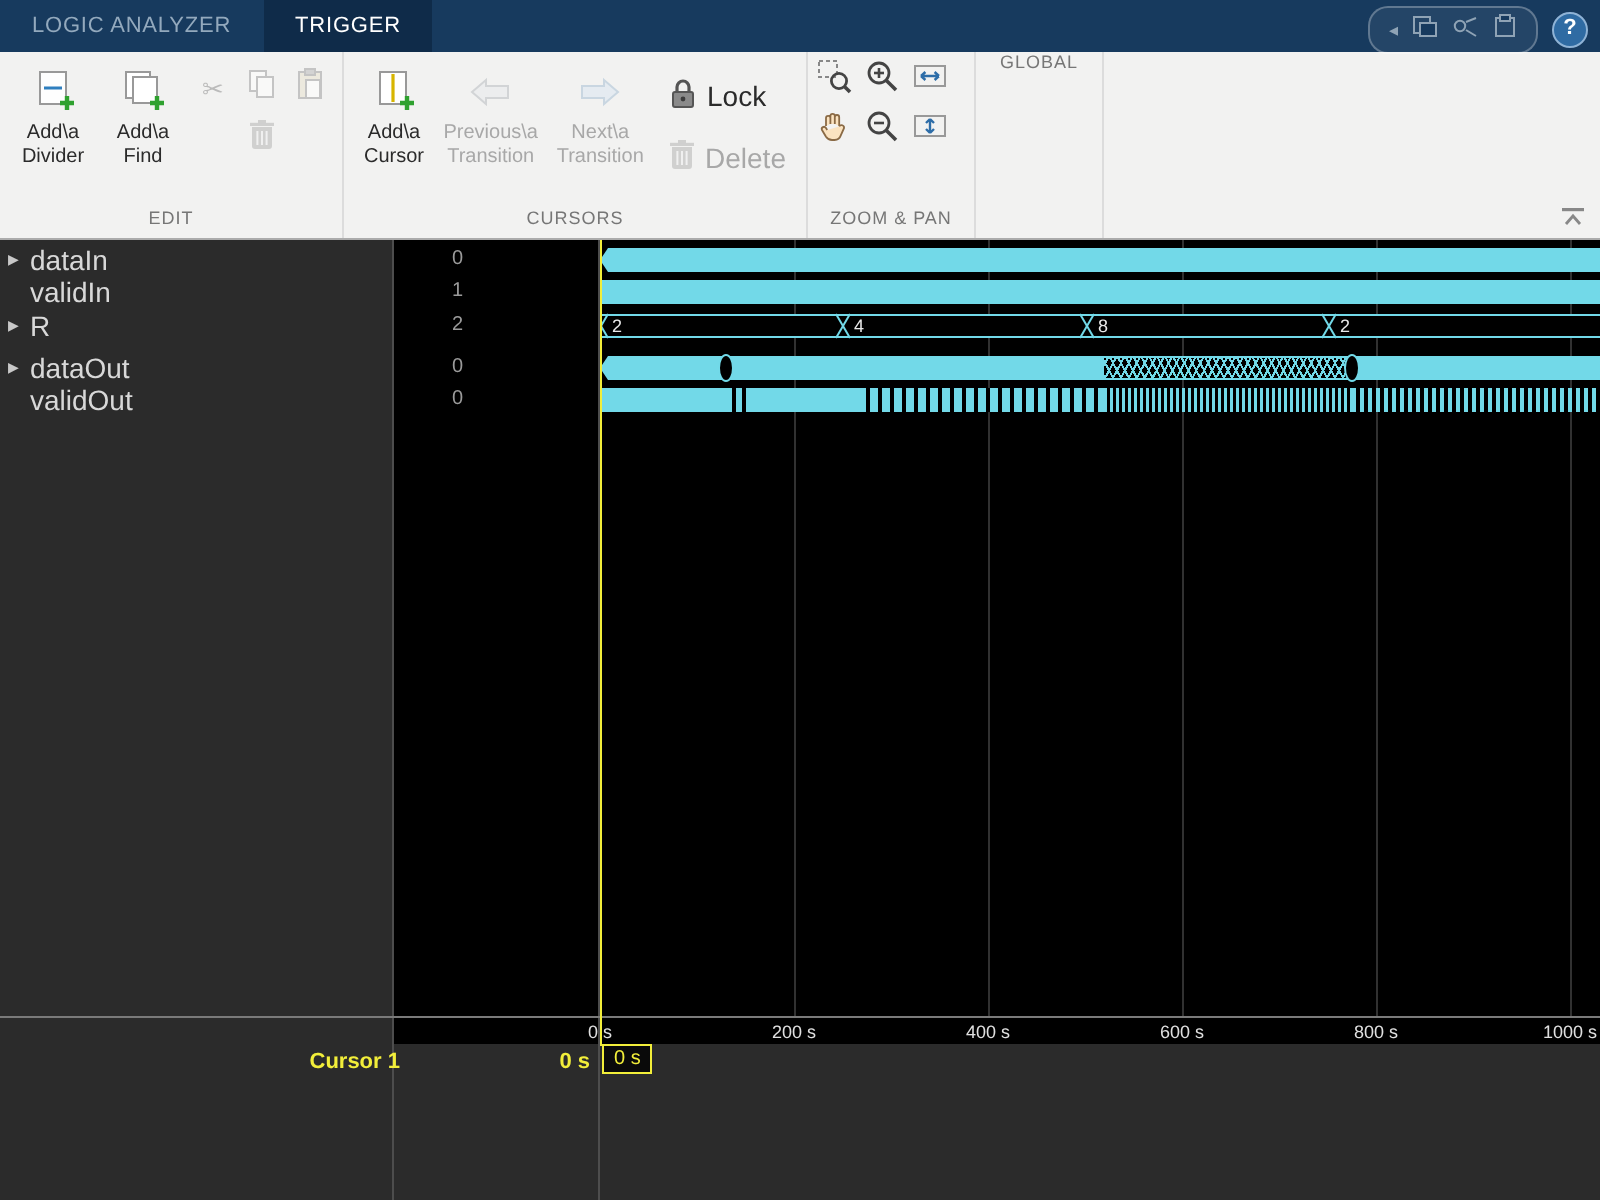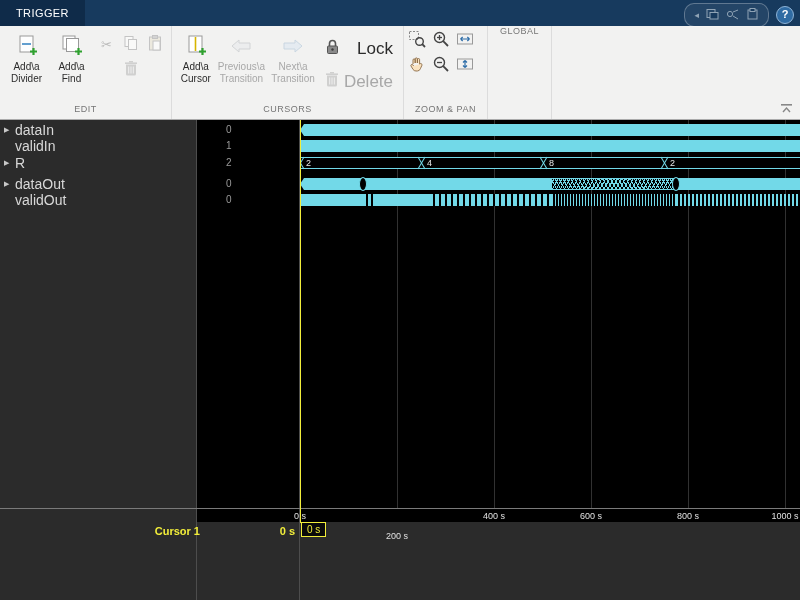--- a/index.html
+++ b/index.html
@@ -37,22 +37,22 @@
   .iconbox { height:26px; display:flex; align-items:center; justify-content:center; }
   .blabel { font-size:10px; line-height:12px; color:#2b2b2b; text-align:center; margin-top:2px; }
   .blabel span { display:block; }
   .disabled .blabel { color:#a8a8a8; }
   .disabled svg, .disabled .glyph { opacity:.55; }
   .smallcol { display:flex; flex-direction:column; gap:6px; padding:6px 3px 0 3px; }
   .smallrow { display:flex; gap:5px; justify-content:center; align-items:center; }
   .minibtn { width:19px; height:19px; display:flex; align-items:center;
              justify-content:center; border-radius:2px; }
   .glyph { font-size:13px; color:#8f8f8f; line-height:13px; }
-  .hbtn { display:flex; align-items:center; gap:5px; font-size:17px; color:#2b2b2b;
-          padding:1px 3px;justify-content:space-between; }
+  .hbtn { display:flex; align-items:center; gap:5px; font-size:14px; color:#2b2b2b;
+          padding:1px 3px; }
   .hbtn.disabled { color:#a8a8a8; }
   .zoomgrid { display:grid; grid-template-columns:repeat(3,22px); grid-auto-rows:23px;
               gap:2px; padding:5px 3px 0 3px; }
   .caret { font-size:7px; color:#444; margin-top:1px; }
   .collapse-btn { position:absolute; right:5px; bottom:3px; width:18px; height:15px;
                   display:flex; align-items:center; justify-content:center; }
 
   
   .names-col { position:absolute; left:0; top:120px; width:196px; height:480px;
                background:#2b2b2b; z-index:1; }
@@ -101,20 +101,21 @@
                 font-size:10px; z-index:7; }
   .cursor-name { position:absolute; left:12px; top:525px; width:188px; text-align:right;
                  color:var(--cursor); font-size:11px; font-weight:bold; z-index:7; }
   .cursor-time { position:absolute; left:196px; top:525px; width:99px; text-align:right;
                  color:var(--cursor); font-size:11px; font-weight:bold; z-index:7; }
 </style>
 </head>
 <body>
 
 <div class="titlebar">
+  <div class="tab">LOGIC ANALYZER</div>
   <div class="tab active">TRIGGER</div>
   <div class="titlebar-right">
     <div class="qab">
       <span class="chev">◂</span>
       <span><svg width="13" height="12">
             <rect x="1" y="1.5" width="8" height="8" fill="none" stroke="#8fa3b5"></rect>
             <rect x="4" y="4.5" width="8" height="6.5" fill="#173a5e" stroke="#8fa3b5"></rect>
           </svg></span>
       <span><svg width="13" height="12">
             <circle cx="4" cy="6" r="2.6" fill="none" stroke="#8fa3b5"></circle>
@@ -385,21 +386,21 @@
     <div class="gridline" style="left: 97px;"></div>
     <div class="gridline" style="left: 194px;"></div>
     <div class="gridline" style="left: 291px;"></div>
     <div class="gridline" style="left: 388px;"></div>
     <div class="gridline" style="left: 485px;"></div>
   </div>
 
 <div class="axis-line"></div>
 <div id="axis-labels">
     <span class="tick-label" style="left: 300px;">0 s</span>
-    <span class="tick-label" style="left: 397px; margin-top: 20px;">200 s</span>
+    <span class="tick-label" style="left: 397px;">200 s</span>
     <span class="tick-label" style="left: 494px;">400 s</span>
     <span class="tick-label" style="left: 591px;">600 s</span>
     <span class="tick-label" style="left: 688px;">800 s</span>
     <span class="tick-label" style="left: 785px;">1000 s</span>
   </div>
 
 <div class="cursor-line"></div>
 <span class="cursor-name">Cursor 1</span>
 <span class="cursor-time">0 s</span>
 <div class="cursor-box">0 s</div>

